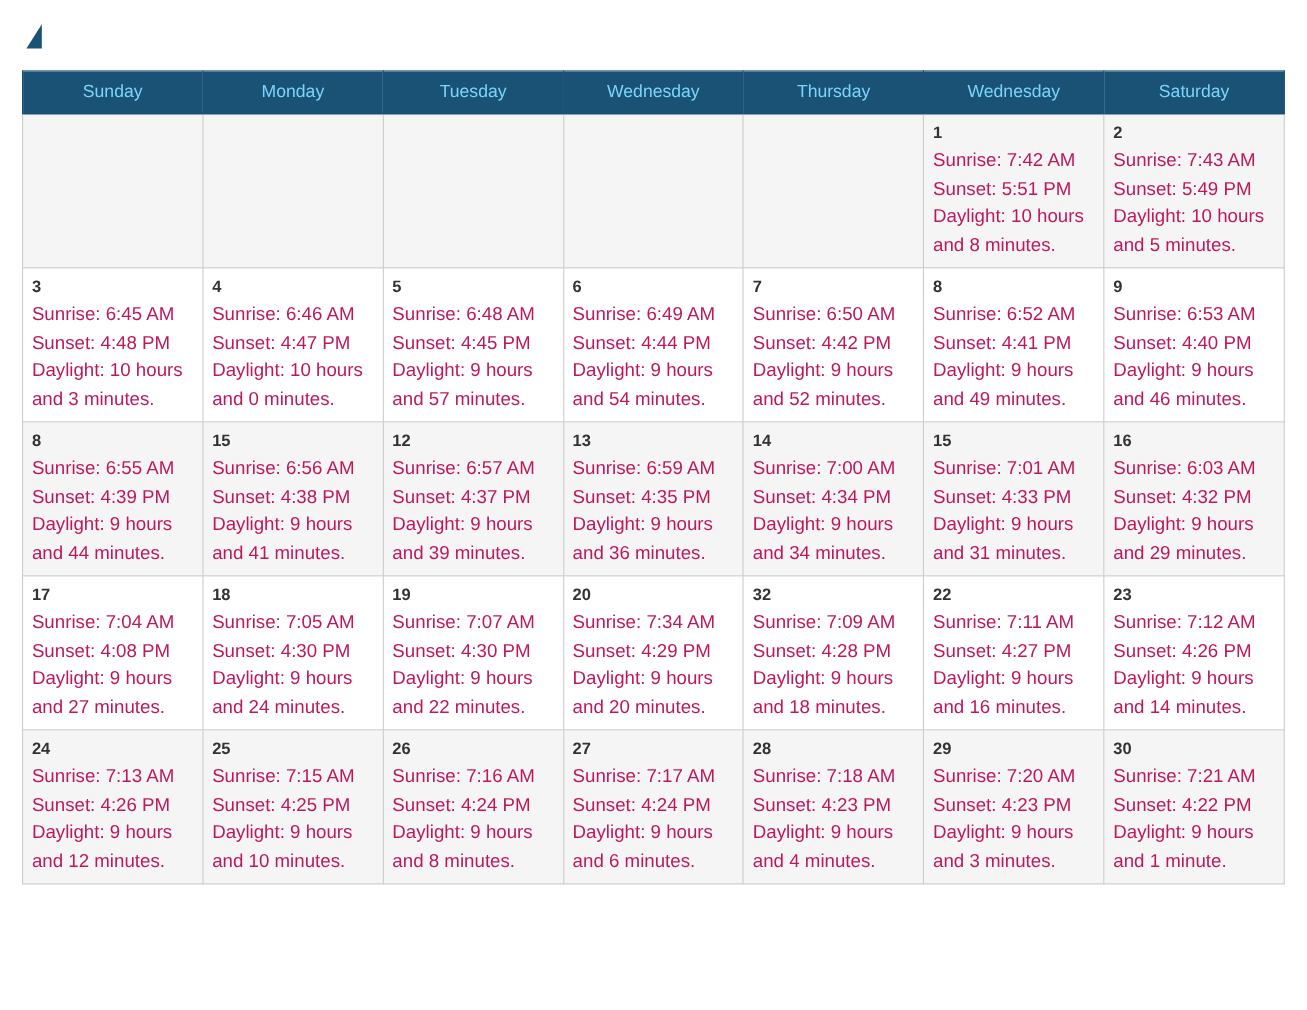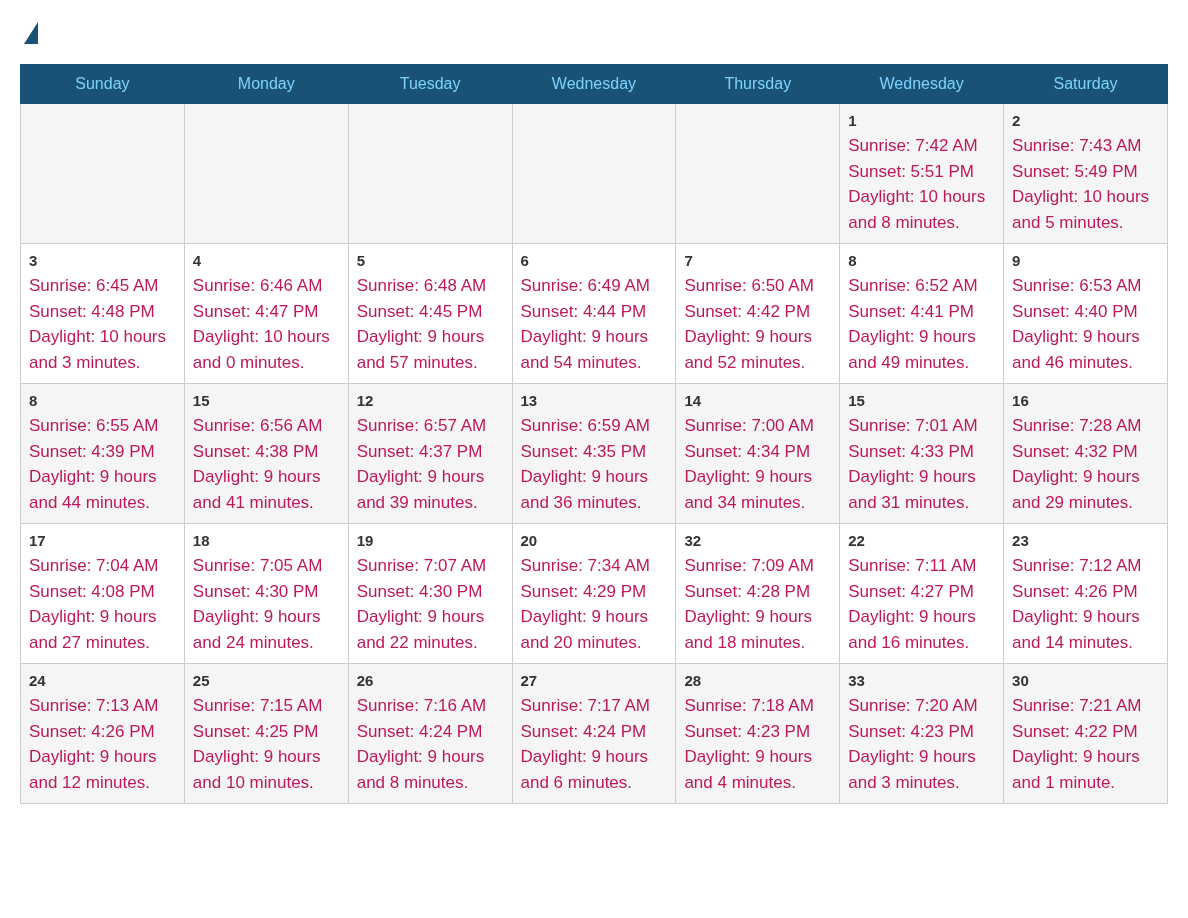--- a/index.html
+++ b/index.html
@@ -223,21 +223,21 @@
 Daylight: 9 hours and 34 minutes.</div>
         </td>
         <td>
           <span class="day-num">15</span>
           <div class="day-info">Sunrise: 7:01 AM
 Sunset: 4:33 PM
 Daylight: 9 hours and 31 minutes.</div>
         </td>
         <td>
           <span class="day-num">16</span>
-          <div class="day-info">Sunrise: 7:28 AM
+          <div class="day-info">Sunrise: 6:03 AM
 Sunset: 4:32 PM
 Daylight: 9 hours and 29 minutes.</div>
         </td>
       </tr>
       <tr>
         <td>
           <span class="day-num">17</span>
           <div class="day-info">Sunrise: 7:04 AM
 Sunset: 4:08 PM
 Daylight: 9 hours and 27 minutes.</div>
@@ -304,21 +304,21 @@
 Sunset: 4:24 PM
 Daylight: 9 hours and 6 minutes.</div>
         </td>
         <td>
           <span class="day-num">28</span>
           <div class="day-info">Sunrise: 7:18 AM
 Sunset: 4:23 PM
 Daylight: 9 hours and 4 minutes.</div>
         </td>
         <td>
-          <span class="day-num">33</span>
+          <span class="day-num">29</span>
           <div class="day-info">Sunrise: 7:20 AM
 Sunset: 4:23 PM
 Daylight: 9 hours and 3 minutes.</div>
         </td>
         <td>
           <span class="day-num">30</span>
           <div class="day-info">Sunrise: 7:21 AM
 Sunset: 4:22 PM
 Daylight: 9 hours and 1 minute.</div>
         </td>

